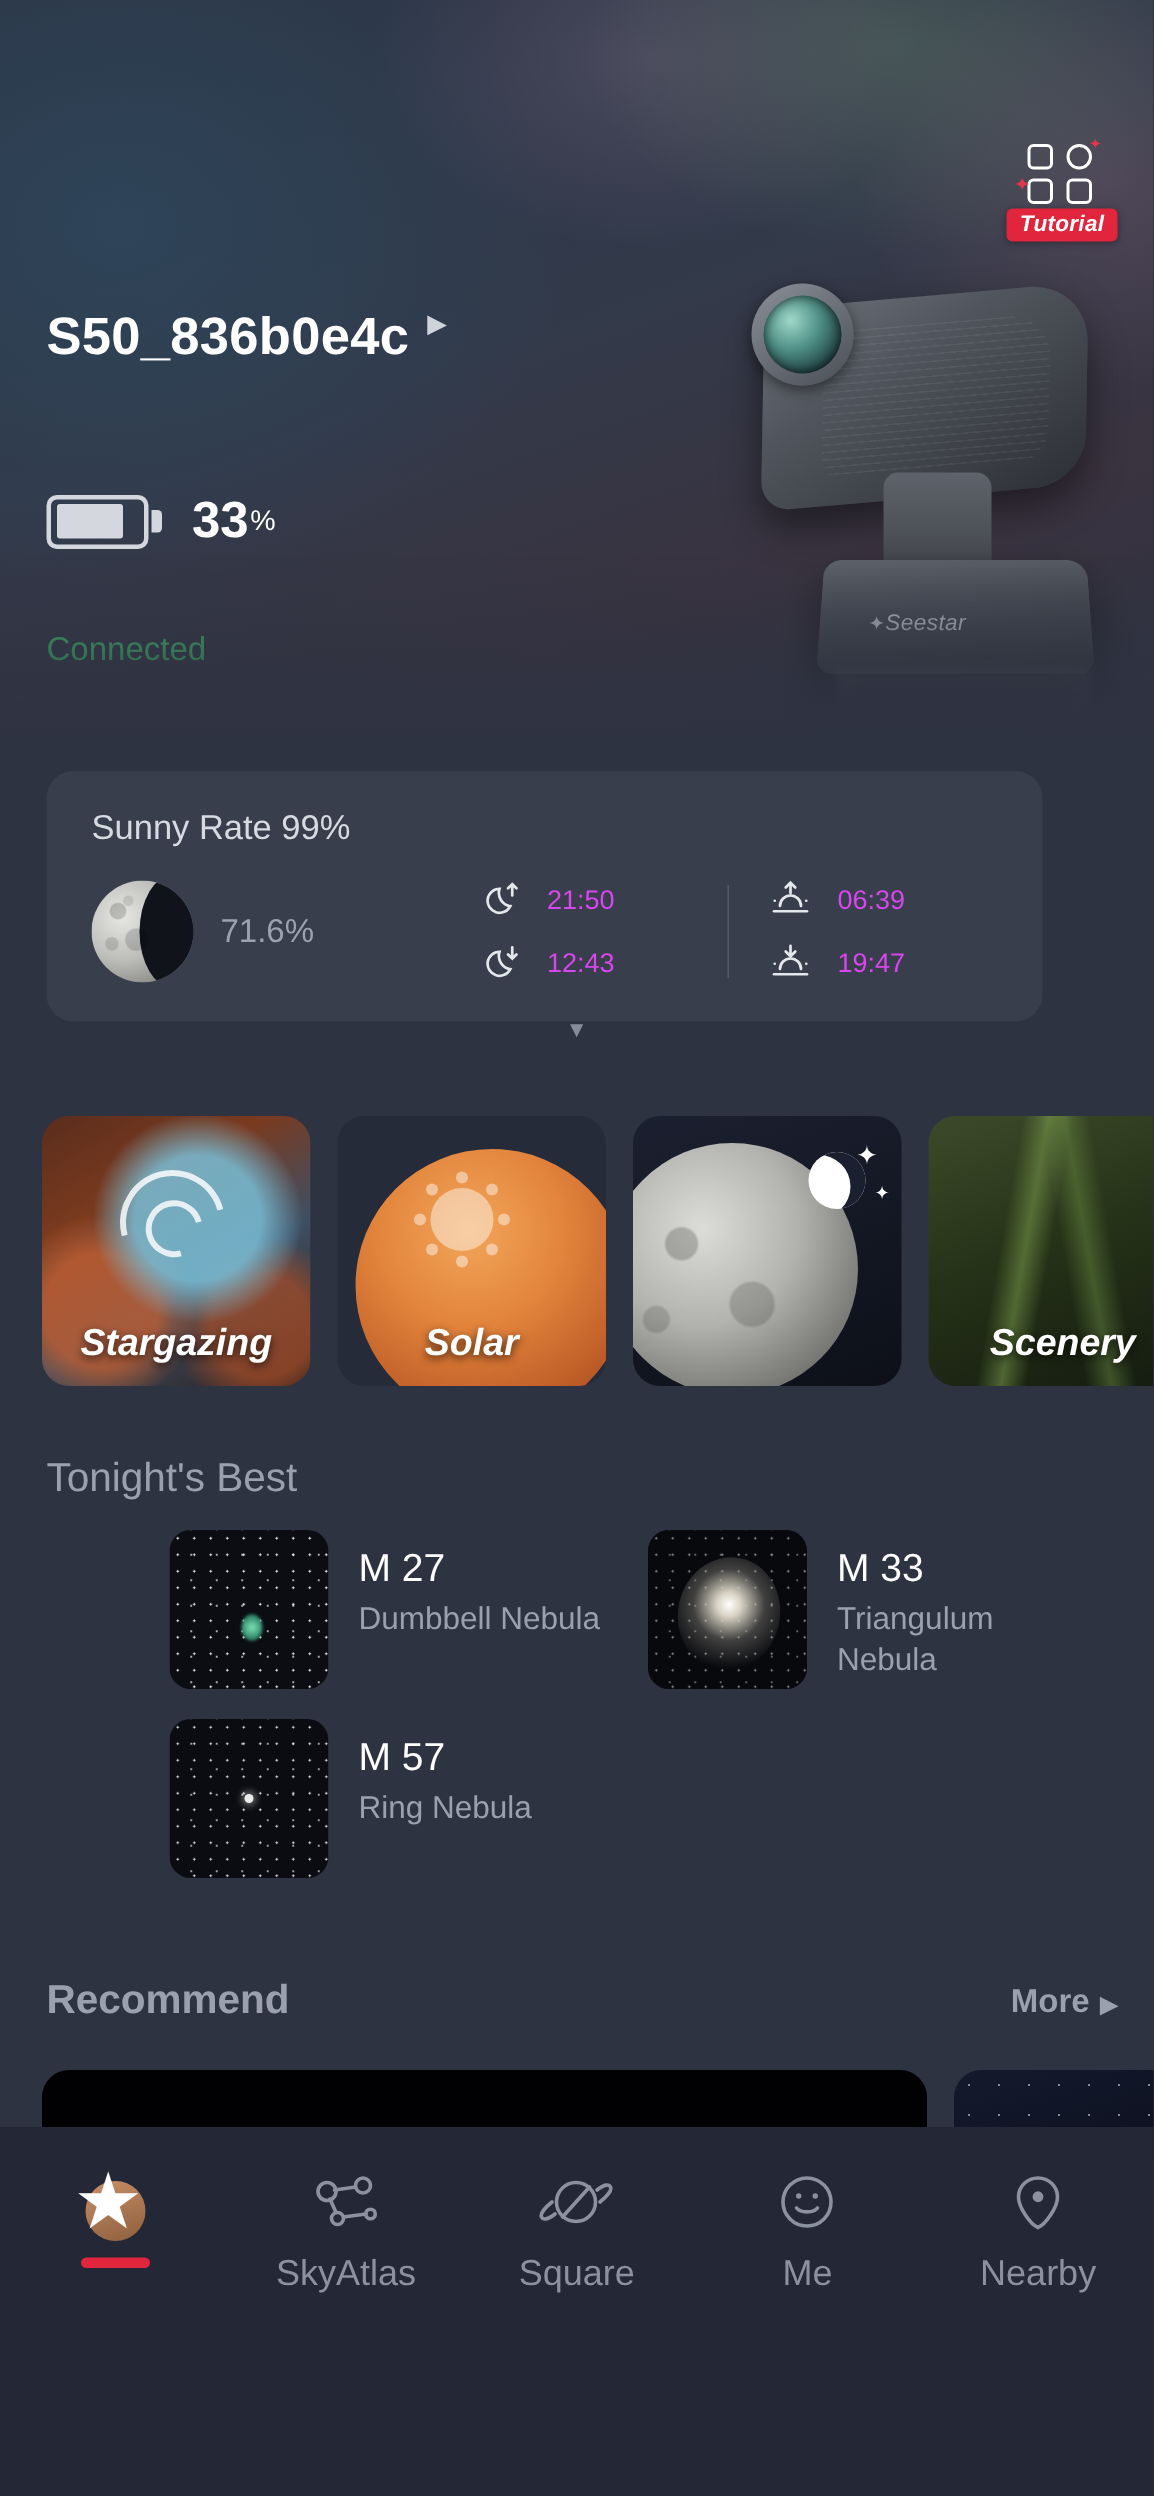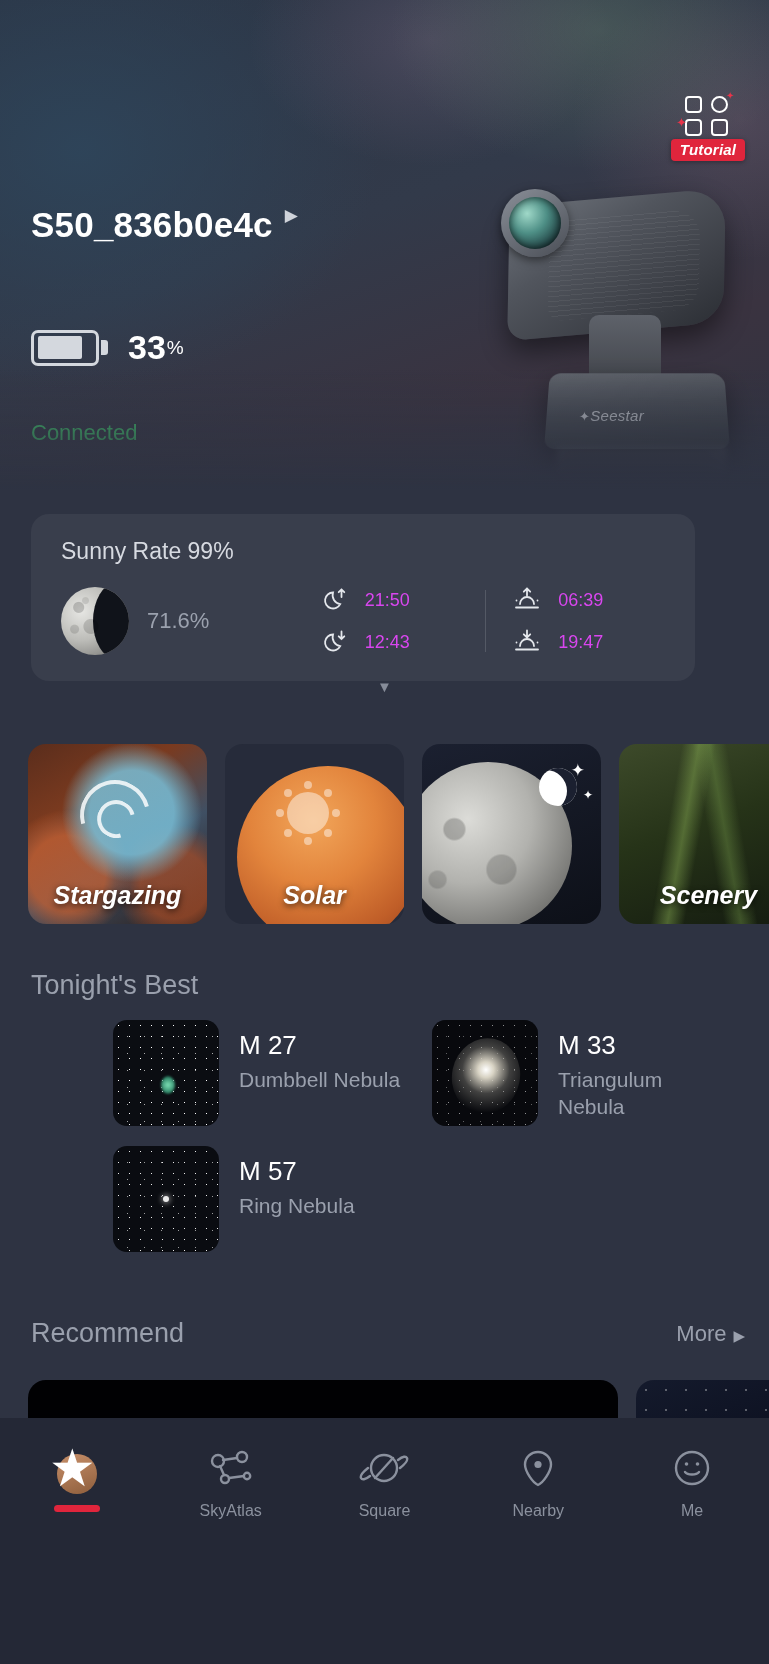--- a/index.html
+++ b/index.html
@@ -262,41 +262,41 @@
   .th-m33 .g{ position:absolute; left:20px; top:18px; width:68px; height:76px; border-radius:50%;
     background:radial-gradient(circle at 48% 42%, #ffffff 0%, #d8d3c4 14%, rgba(150,148,140,.4) 42%, transparent 76%);
     transform:rotate(12deg); }
   .th-m57 { filter:brightness(.92); }
   .th-m57 .dot{ position:absolute; left:50px; top:50px; width:6px; height:6px; border-radius:50%;
     background:#fff; box-shadow:0 0 5px 2px rgba(255,255,255,.4); }
 
   
   #rec-row {
     position:absolute; left:31px; right:24px; top:1318px;
-    display:flex; align-items:center; justify-content:space-between;
+    display:flex; align-items:center; justify-content:space-between;font-weight:bold;
   }
   #rec-title { font-size:27px; color:#9aa0ad; }
   #rec-more { font-size:22px; color:#9aa0ad; cursor:pointer; }
   #rec-more .arr { font-size:15px; margin-left:7px; }
   #rec-cards { position:absolute; left:0; top:1380px; width:769px; height:60px; display:flex; gap:18px; padding-left:28px; }
   .rec-card { height:60px; border-radius:18px 18px 0 0; flex:none; }
   .rec-a { width:590px; background:#010103; }
   .rec-b { width:160px; background:linear-gradient(160deg,#141a2c,#0c1020); position:relative; overflow:hidden; }
   .rec-b:after{ content:""; position:absolute; inset:0;
     background-image:radial-gradient(rgba(255,255,255,.5) 0.6px, transparent 0.9px);
     background-size:20px 20px; }
 
   
   #tabbar {
     position:absolute; left:0; bottom:0; width:769px; height:246px;
     background:#242836; display:flex; padding-top:22px;
   }
   .tab { flex:1; display:flex; flex-direction:column; align-items:center; cursor:pointer; }
   .tab .ic { height:56px; display:flex; align-items:center; justify-content:center; color:#8b919e; }
-  .tab .lb { margin-top:6px; font-size:16px; color:#8b919e;text-align:center; }
+  .tab .lb { margin-top:6px; font-size:24px; color:#8b919e;text-align:center; }
   .tab.active .ic { color:#fff; }
   .tab .underline { width:46px; height:7px; border-radius:4px; background:#e0253c; margin-top:9px; }
   .home-ic { position:relative; width:60px; height:56px; }
   .home-ic .dusk {
     position:absolute; left:10px; top:14px; width:40px; height:40px; border-radius:50%;
     background:linear-gradient(160deg,#c8906a,#8e5e3c);
   }
   .home-ic .star5 {
     position:absolute; left:2px; top:2px; font-size:52px; line-height:52px; color:#fff;
   }
@@ -502,32 +502,32 @@
         <path d="M40 15c5-4 8-4 9-2s-2 6-7 10" stroke-linecap="round"></path>
         <path d="M17 33L35 13" stroke-linecap="round"></path>
       </svg>
     </div>
     <div class="lb">Square</div>
   </div>
 
   <div class="tab">
     <div class="ic">
       <svg width="46" height="46" viewBox="0 0 46 46" fill="none" stroke="currentColor" stroke-width="2.4">
-        <path d="M23 7c7.2 0 13 5.6 13 12.6S28 38 23 40c-5-2-13-13.4-13-20.4S15.8 7 23 7z"></path>
-        <circle cx="23" cy="19.5" r="3.6" fill="currentColor" stroke="none"></circle>
-      </svg>
-    </div>
-    <div class="lb">Nearby</div>
-  </div>
-
-  <div class="tab">
-    <div class="ic">
-      <svg width="46" height="46" viewBox="0 0 46 46" fill="none" stroke="currentColor" stroke-width="2.4">
         <circle cx="23" cy="23" r="16"></circle>
         <circle cx="17.5" cy="19" r="1.8" fill="currentColor" stroke="none"></circle>
         <circle cx="28.5" cy="19" r="1.8" fill="currentColor" stroke="none"></circle>
         <path d="M16 27c2.6 3.4 11.4 3.4 14 0" stroke-linecap="round"></path>
       </svg>
     </div>
     <div class="lb">Me</div>
   </div>
 
+  <div class="tab">
+    <div class="ic">
+      <svg width="46" height="46" viewBox="0 0 46 46" fill="none" stroke="currentColor" stroke-width="2.4">
+        <path d="M23 7c7.2 0 13 5.6 13 12.6S28 38 23 40c-5-2-13-13.4-13-20.4S15.8 7 23 7z"></path>
+        <circle cx="23" cy="19.5" r="3.6" fill="currentColor" stroke="none"></circle>
+      </svg>
+    </div>
+    <div class="lb">Nearby</div>
+  </div>
+
 </div>
 
 </body></html>

